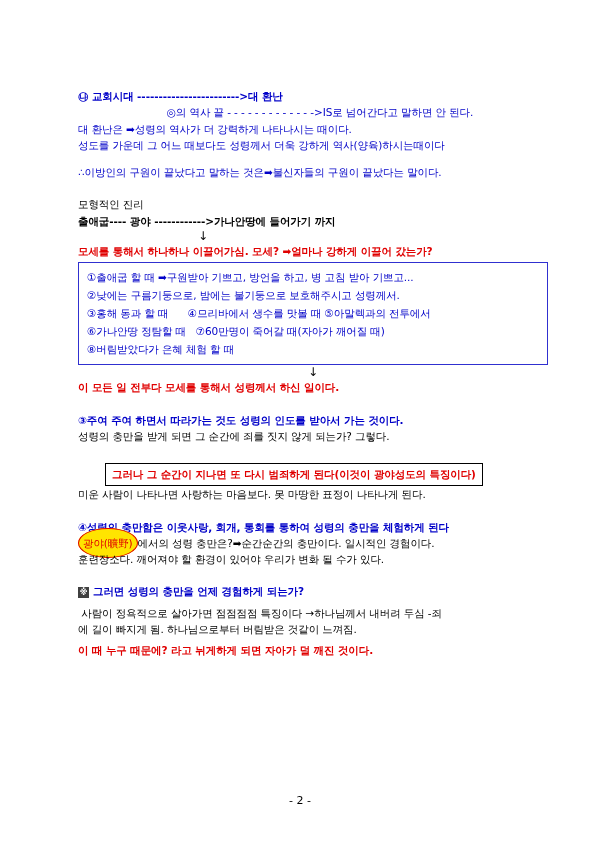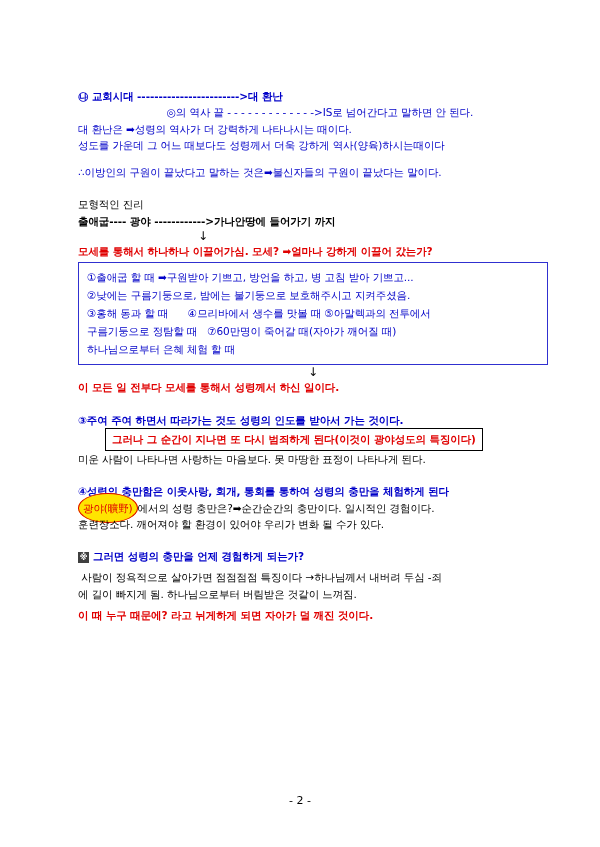--- a/index.html
+++ b/index.html
@@ -55,21 +55,21 @@
     border: 1.5px solid #3030d0;
     padding: 5px 12px 6px 8px;
     margin-top: 3px;
   }
   .box-blue .line { color: #0000c8; font-size: 10.5px; line-height: 1.72; }
   .box-black {
     border: 1.5px solid #000000;
     padding: 2px 6px 3px 6px;
     display: inline-block;
   }
-  .box-row { margin-top: 0; padding-left: 27px; }
+  .box-row { margin-top: 19px; padding-left: 27px; }
   .hl-yellow {
     background: #ffe400;
     border: 1.5px solid #e00000;
     border-radius: 50%;
     padding: 8px 4px;
     color: #e00000;
     font-weight: normal;
     text-align: center;
   }
   .marker-sq {
@@ -109,32 +109,33 @@
 
     <div class="gap-l"></div>
 
     <div class="line black">모형적인 진리</div>
     <div class="line black b">출애굽---- 광야 ------------&gt;가나안땅에 들어가기 까지</div>
     <div class="arrow-down left-ish">↓</div>
     <div class="line red b">모세를 통해서 하나하나 이끌어가심. 모세? ➡얼마나 강하게 이끌어 갔는가?</div>
 
     <div class="box-blue">
       <div class="line">①출애굽 할 때 ➡구원받아 기쁘고, 방언을 하고, 병 고침 받아 기쁘고...</div>
-      <div class="line">②낮에는 구름기둥으로, 밤에는 불기둥으로 보호해주시고 지켜주셨음.</div>
+      <div class="line">②낮에는 구름기둥으로, 밤에는 불기둥으로 보호해주시고 성령께서.</div>
       <div class="line">③홍해 동과 할 때      ④므리바에서 생수를 맛볼 때 ⑤아말렉과의 전투에서</div>
-      <div class="line">구름기둥으로 정탐할 때   ⑦60만명이 죽어갈 때(자아가 깨어질 때)</div>
-      <div class="line">하나님으로부터 은혜 체험 할 때</div>
+      <div class="line">⑥가나안땅 정탐할 때   ⑦60만명이 죽어갈 때(자아가 깨어질 때)</div>
+      <div class="line">⑧버림받았다가 은혜 체험 할 때</div>
     </div>
 
     <div class="arrow-down">↓</div>
     <div class="line red b center">이 모든 일 전부다 모세를 통해서 성령께서 하신 일이다.</div>
 
     <div class="gap-l"></div>
 
     <div class="line blue b">③주여 주여 하면서 따라가는 것도 성령의 인도를 받아서 가는 것이다.</div>
+    <div class="line black">성령의 충만을 받게 되면 그 순간에 죄를 짓지 않게 되는가? 그렇다.</div>
     <div class="box-row">
       <span class="box-black line red b">그러나 그 순간이 지나면 또 다시 범죄하게 된다(이것이 광야성도의 특징이다)</span>
     </div>
     <div class="line black">미운 사람이 나타나면 사랑하는 마음보다. 못 마땅한 표정이 나타나게 된다.</div>
 
     <div class="gap-l"></div>
 
     <div class="line blue b">④성령의 충만함은 이웃사랑, 회개, 통회를 통하여 성령의 충만을 체험하게 된다</div>
     <div class="line black"><span class="hl-yellow">광야(曠野)</span><span>에서의 성령 충만은?➡순간순간의 충만이다. 일시적인 경험이다.</span></div>
     <div class="line black">훈련장소다. 깨어져야 할 환경이 있어야 우리가 변화 될 수가 있다.</div>

